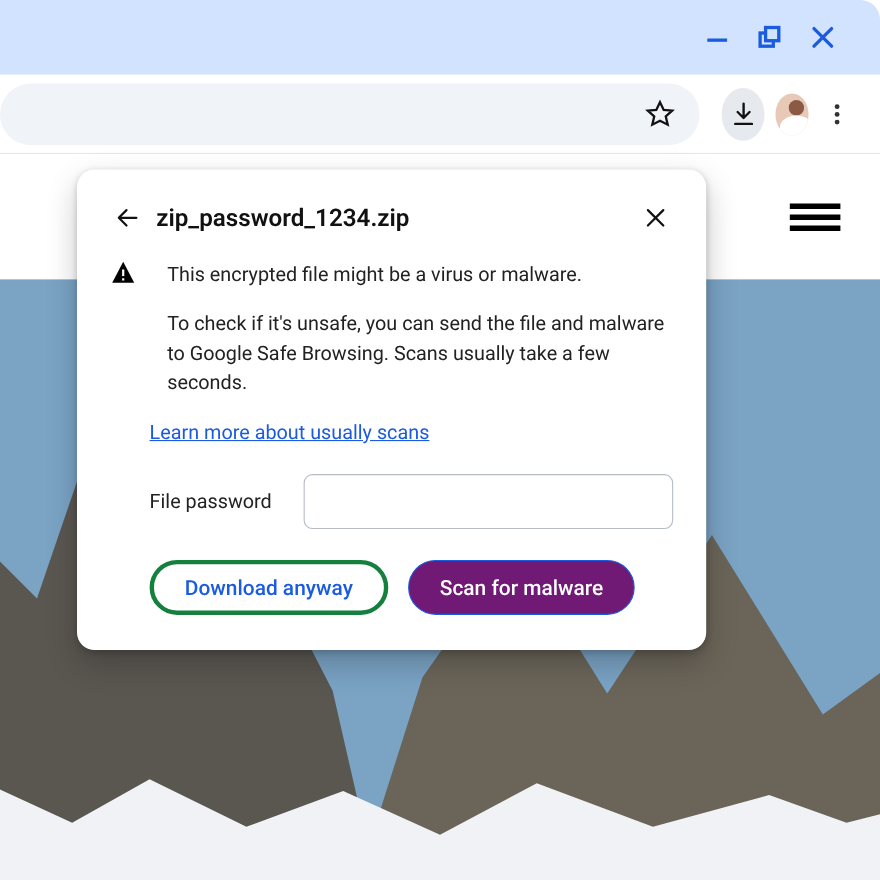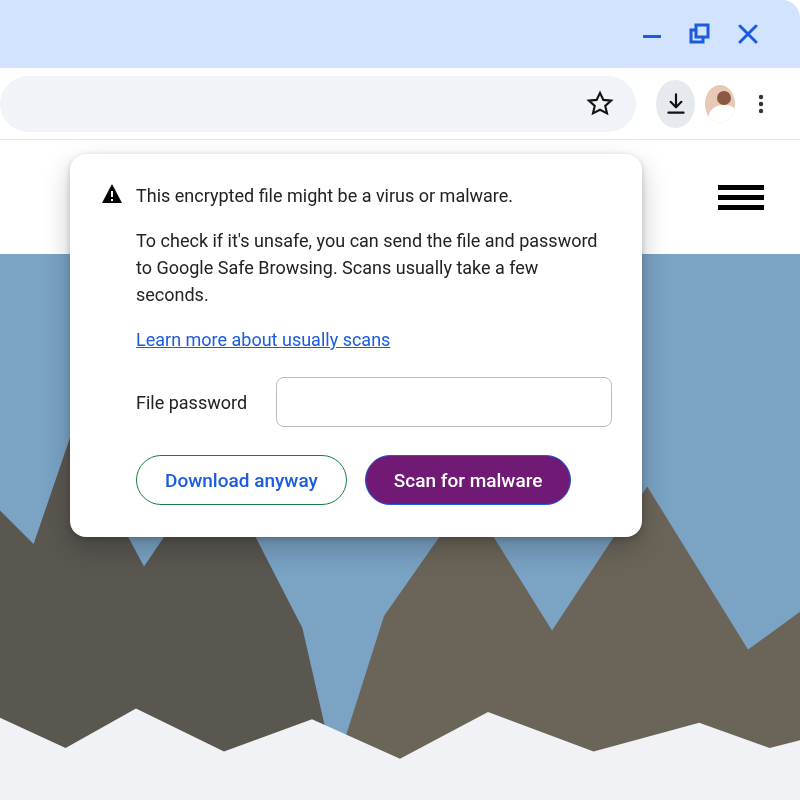--- a/index.html
+++ b/index.html
@@ -57,35 +57,35 @@
     background:#fff; border-radius:16px;
     box-shadow:0 2px 6px rgba(0,0,0,.18), 0 12px 28px rgba(0,0,0,.22);
     padding:28px 30px 32px 30px;
   }
   .popup-head{display:flex; align-items:center; margin-bottom:22px;}
   .icon-btn{width:32px; height:32px; display:flex; align-items:center; justify-content:center;}
   .popup-title{font-size:22px; font-weight:600; color:#111; margin-left:10px; flex:1;}
   .msg-row{display:flex; margin-bottom:8px;}
   .warn-col{width:36px; flex:0 0 36px;}
   .msg-col{flex:1; font-size:18px; color:#222; line-height:1.5;}
-  .msg-p{margin:0 0 18px 0;}
+  .msg-p{margin:0 0 18px 16px;}
   .link{color:#1a5be0; text-decoration:underline; font-size:18px;}
   .field-row{display:flex; align-items:center; margin:24px 0 28px 36px;}
   .field-label{font-size:18px; color:#222; width:140px;}
   .pwd-input{
     flex:1; height:50px; border:1px solid #b7bcc4; border-radius:8px;
     font-size:18px; padding:0 12px; outline:none;
   }
   .btn-row{display:flex; gap:18px; margin-left:36px;}
   .btn{
     height:50px; border-radius:25px; font-size:19px; font-weight:500;
     padding:0 28px; display:flex; align-items:center; justify-content:center;
     cursor:pointer;
   }
-  .btn-outline{background:#fff; color:#1a5be0; border:1px solid #15803d;}
+  .btn-outline{background:#fff; color:#1a5be0; border:4px solid #15803d;}
   .btn-fill{background:#701a75; color:#fff; border:1px solid #1a5be0;}
 </style>
 </head>
 <body>
 
 <div class="frame">
 
   <div class="os-titlebar">
     <div class="os-btn">
       <svg width="22" height="22" viewBox="0 0 22 22">
@@ -136,32 +136,45 @@
     </div>
   </div>
 
   <div class="hero">
     <div class="mtn m1"></div>
     <div class="mtn m2"></div>
     <div class="snow"></div>
   </div>
 
   <div class="popup">
+    <div class="popup-head">
+      <div class="icon-btn">
+        <svg width="24" height="24" viewBox="0 0 24 24">
+            <path d="M20 12H5M11 5l-7 7 7 7" fill="none" stroke="#111" stroke-width="2" stroke-linecap="round" stroke-linejoin="round"></path>
+          </svg>
+      </div>
+      <div class="popup-title">zip_password_1234.zip</div>
+      <div class="icon-btn">
+        <svg width="22" height="22" viewBox="0 0 22 22">
+            <path d="M4 4 L18 18 M18 4 L4 18" stroke="#111" stroke-width="2" stroke-linecap="round"></path>
+          </svg>
+      </div>
+    </div>
 
     <div class="msg-row">
       <div class="warn-col">
         <svg width="24" height="24" viewBox="0 0 24 24">
             <path d="M12 2 L22 21 H2 Z" fill="#000"></path>
             <rect x="11" y="9" width="2" height="6" fill="#fff"></rect>
             <rect x="11" y="17" width="2" height="2" fill="#fff"></rect>
           </svg>
       </div>
       <div class="msg-col">
         <p class="msg-p">This encrypted file might be a virus or malware.</p>
-        <p class="msg-p">To check if it's unsafe, you can send the file and password to Google Safe Browsing. Scans usually take a few seconds.</p>
+        <p class="msg-p">To check if it's unsafe, you can send the file and malware to Google Safe Browsing. Scans usually take a few seconds.</p>
         <a href="#" class="link">Learn more about usually scans</a>
       </div>
     </div>
 
     <div class="field-row">
       <div class="field-label">File password</div>
       <input class="pwd-input" type="password" value="" style="">
     </div>
 
     <div class="btn-row">

